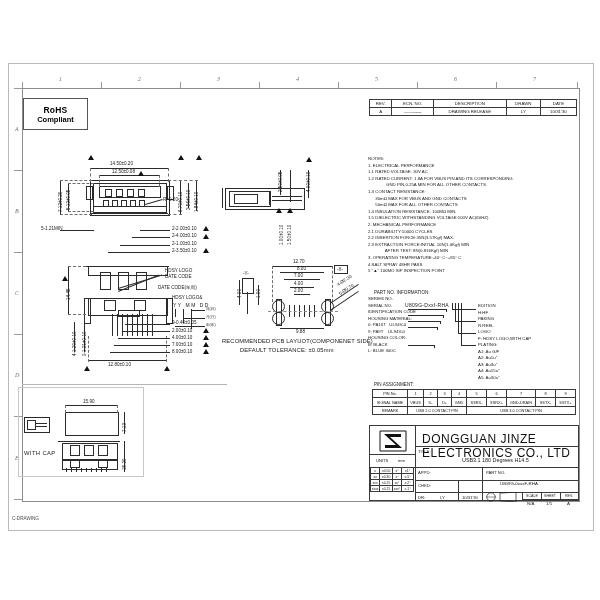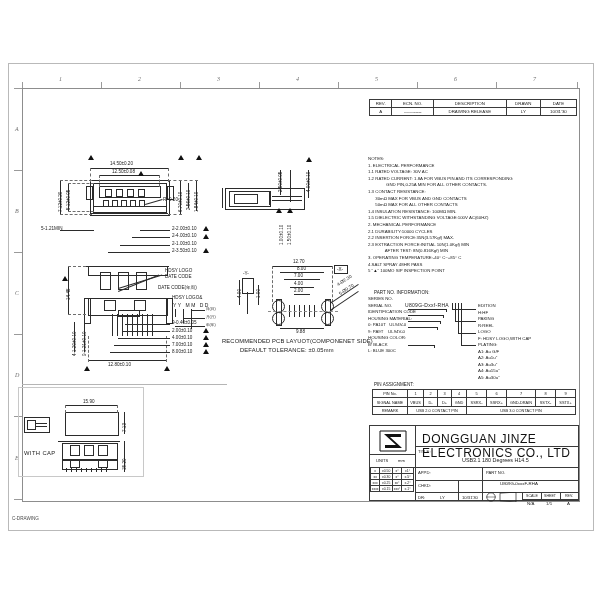--- a/index.html
+++ b/index.html
@@ -91,20 +91,24 @@
   <div class="tick" style="left:14px;top:252px;width:8px;height:1px;"></div>
   <div class="tick" style="left:14px;top:334px;width:8px;height:1px;"></div>
   <div class="tick" style="left:14px;top:416px;width:8px;height:1px;"></div>
   <div class="tick" style="left:14px;top:499px;width:8px;height:1px;"></div>
   <div class="zlabel" style="left:15px;top:126px;">A</div>
   <div class="zlabel" style="left:15px;top:208px;">B</div>
   <div class="zlabel" style="left:15px;top:290px;">C</div>
   <div class="zlabel" style="left:15px;top:372px;">D</div>
   <div class="zlabel" style="left:15px;top:455px;">E</div>
 
+  <div class="rohs">
+    <b>RoHS</b>
+    <span>Compliant</span>
+  </div>
 
   <table class="revtab">
     <tbody>
         <tr>
       <th style="width:22px">REV.</th>
       <th style="width:42px">ECN. NO.</th>
       <th style="width:74px">DESCRIPTION</th>
       <th style="width:34px">DRAWN</th>
       <th style="width:36px">DATE</th>
     </tr>

